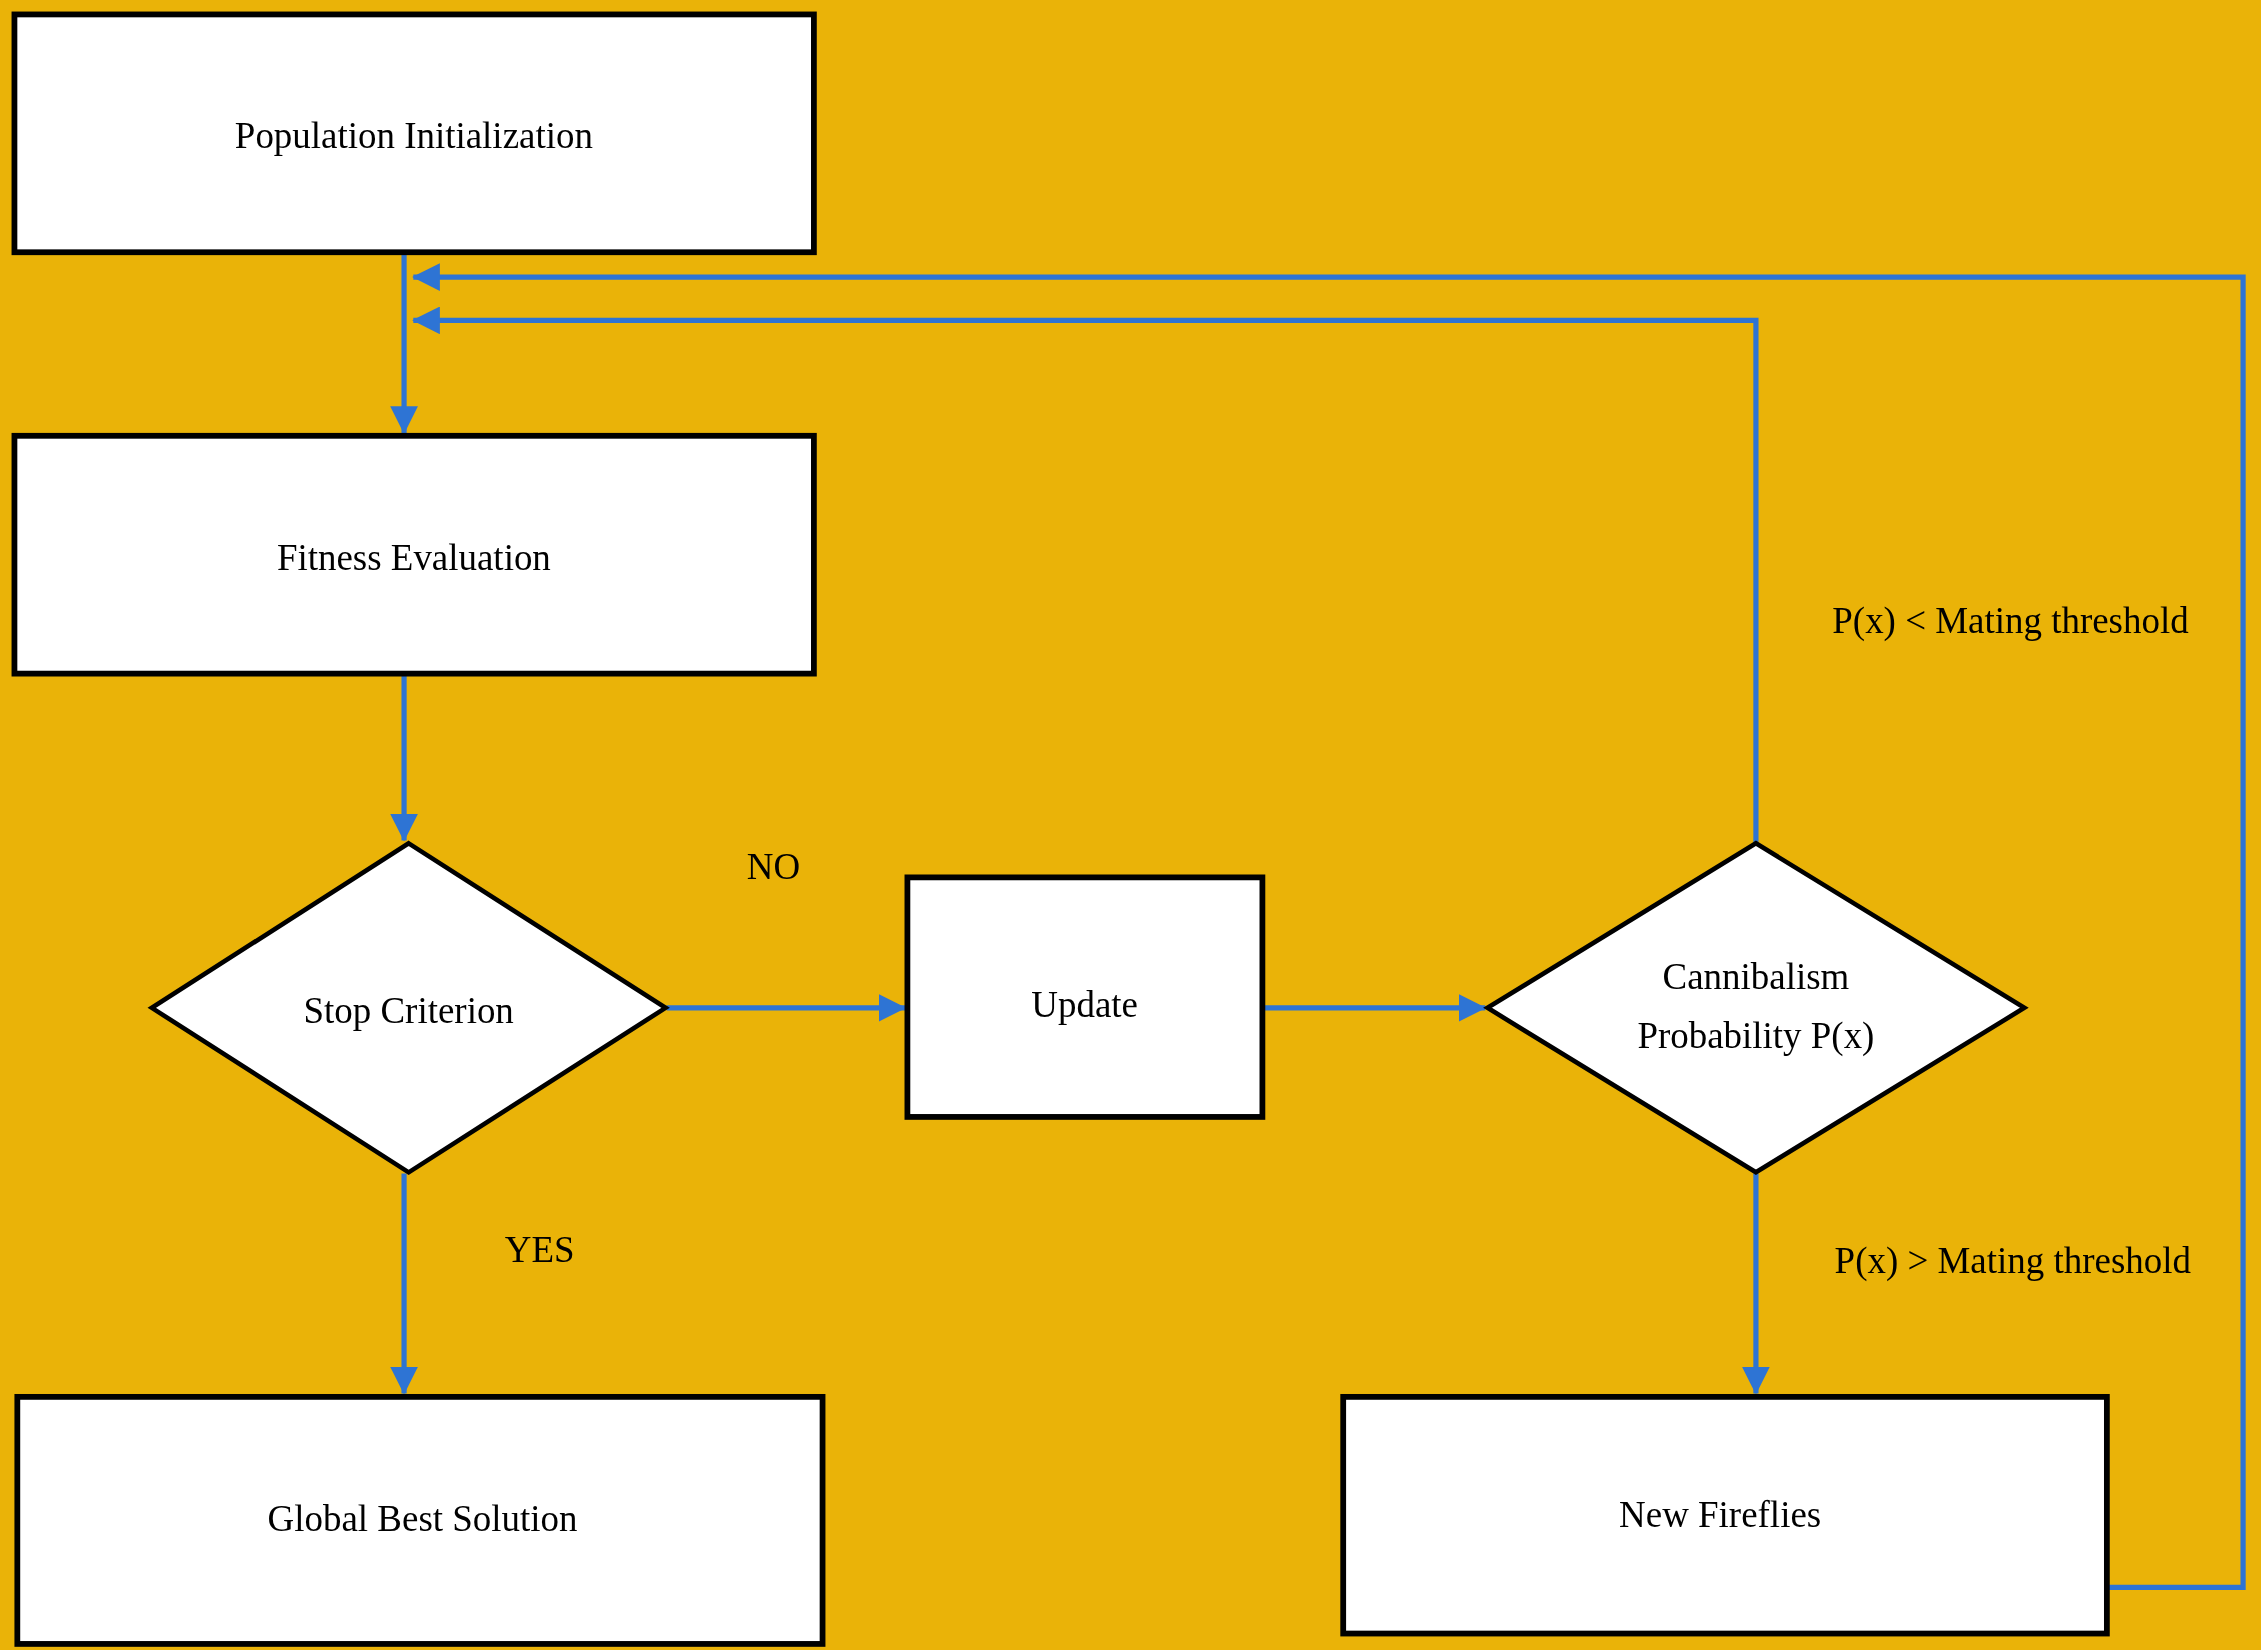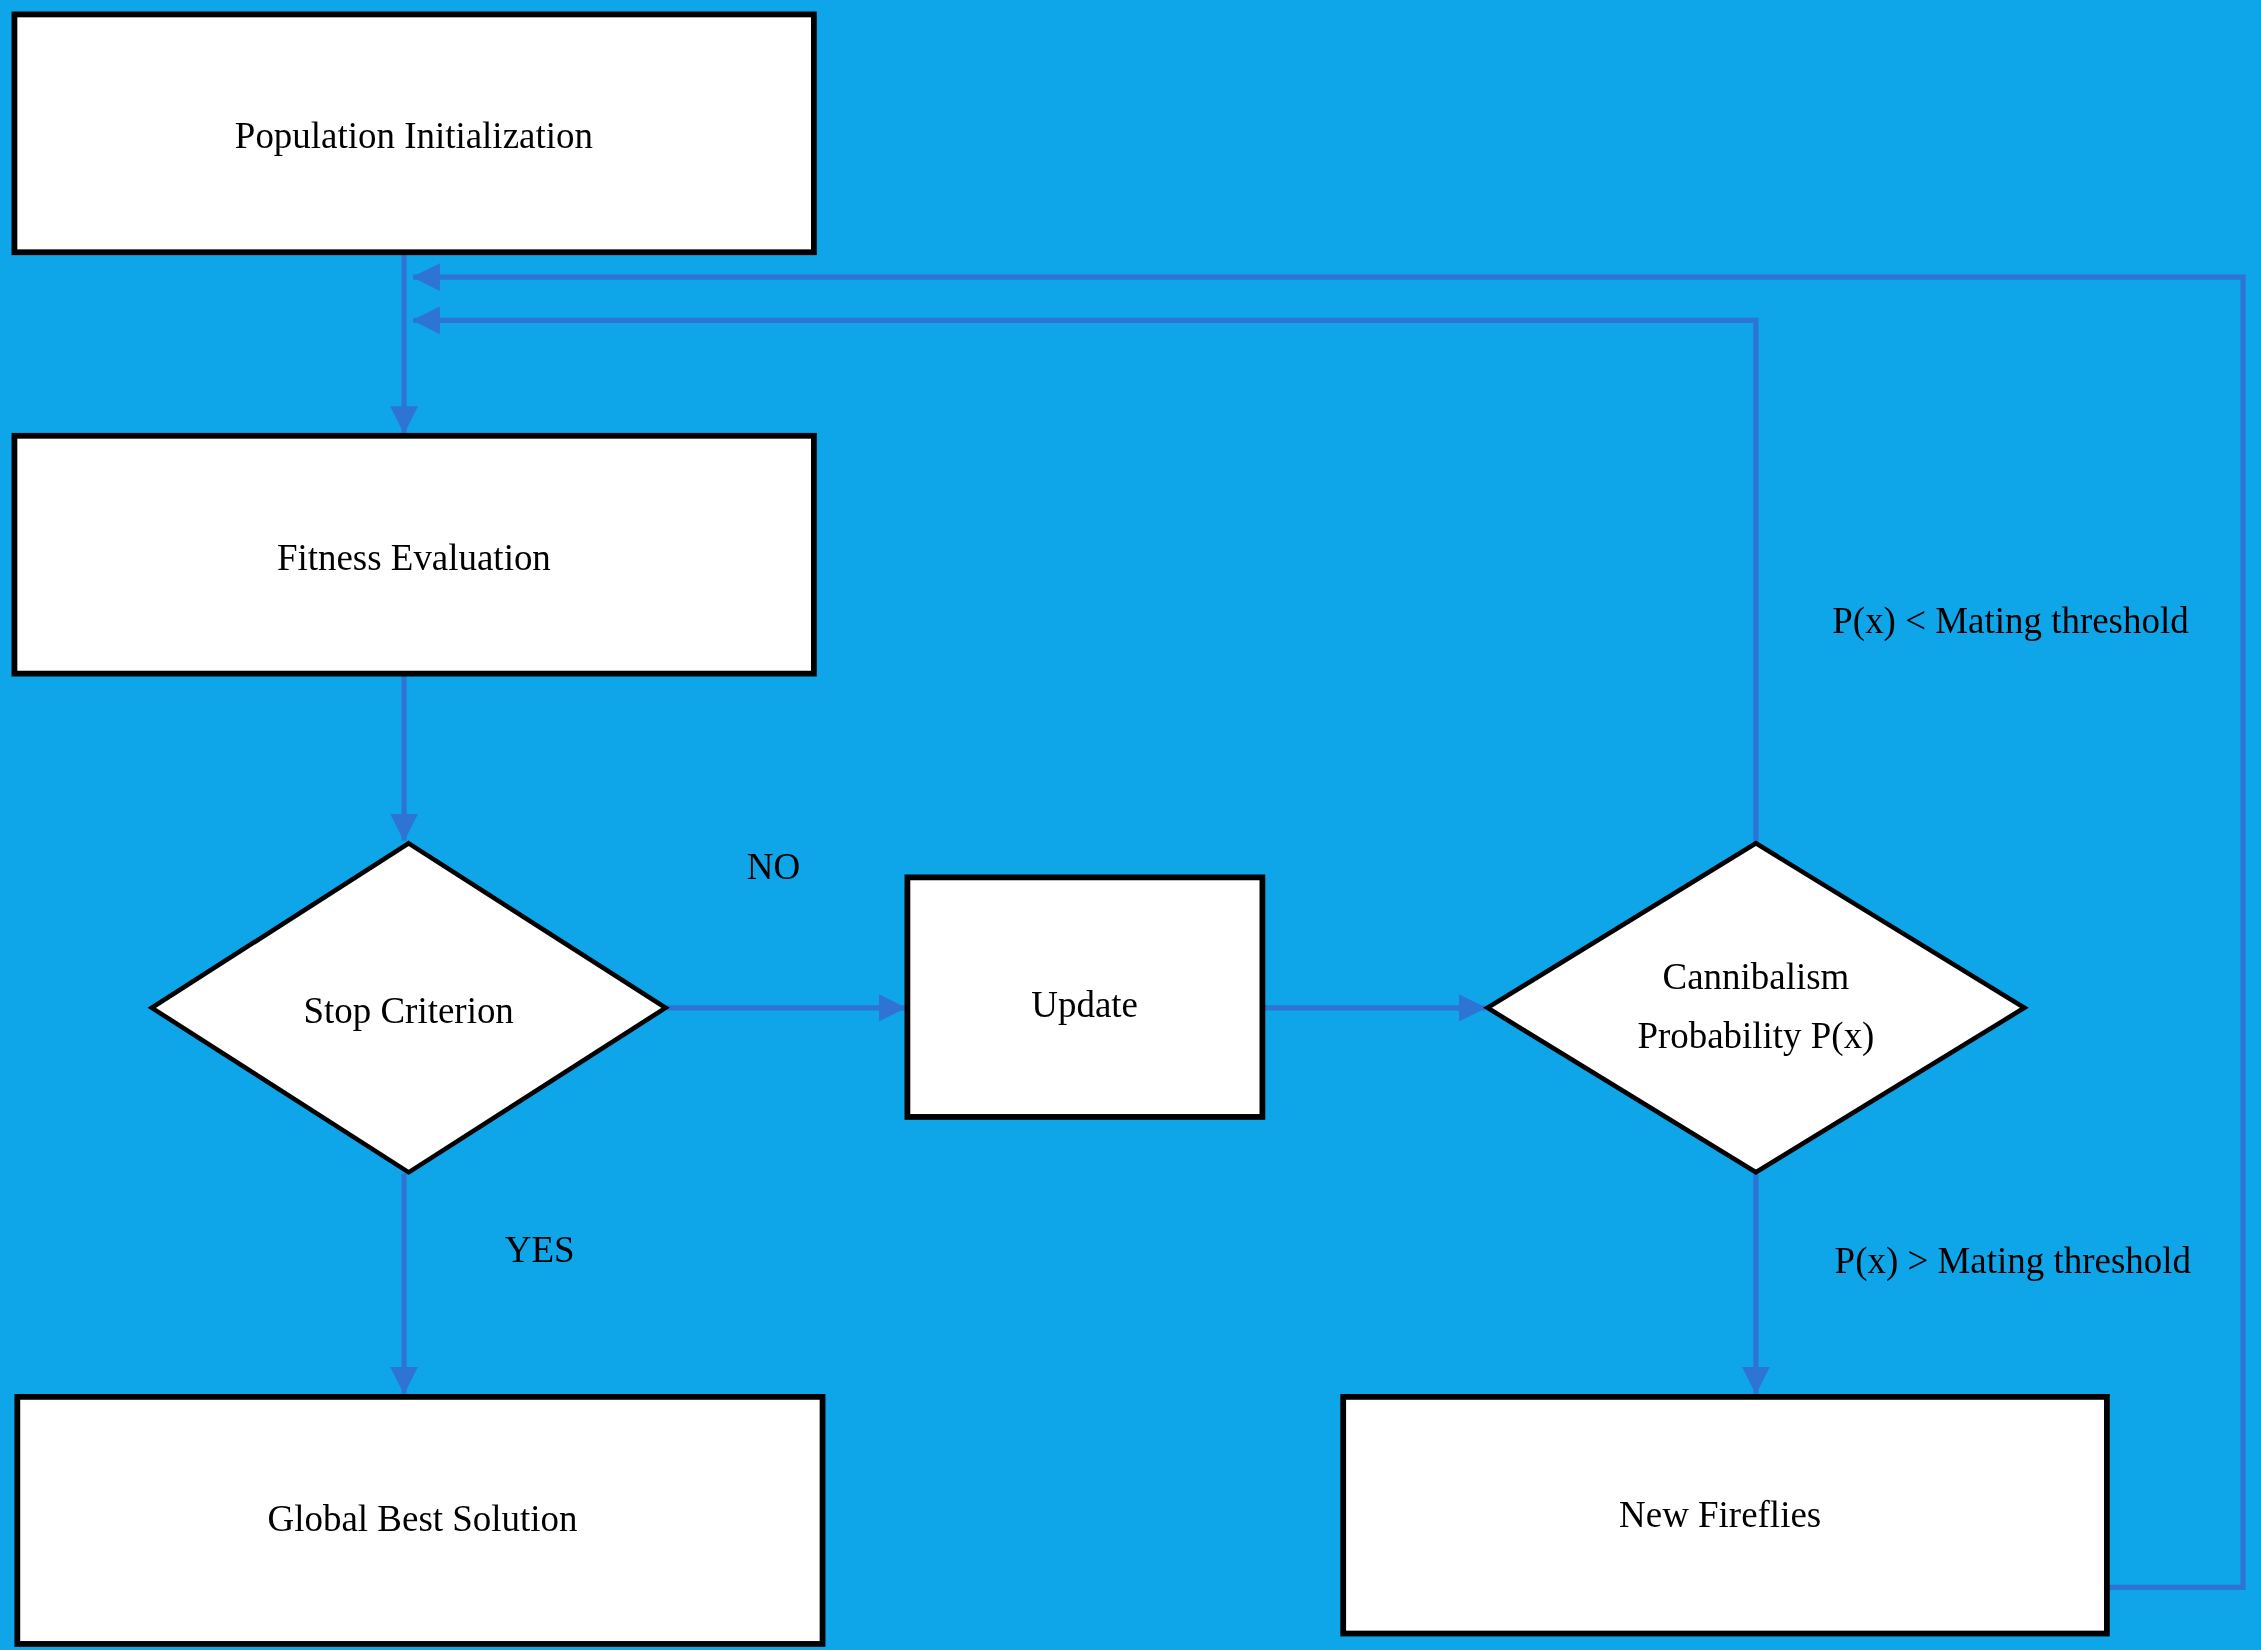--- a/index.html
+++ b/index.html
@@ -2,21 +2,21 @@
 <html style="font-size:9.2px"><head>
 <meta charset="utf-8">
 <style>
   html, body {
     margin: 0;
     padding: 0;
     background: #ffffff;
   }
   .diagram-wrap {
     width: 100%;
-    background: #0ea5e9;
+    background: #eab308;
   }
   svg {
     display: block;
     width: 100%;
     height: auto;
   }
   text {
     font-family: "Liberation Serif", "DejaVu Serif", serif;
     font-size: 64px;
     fill: #000000;

